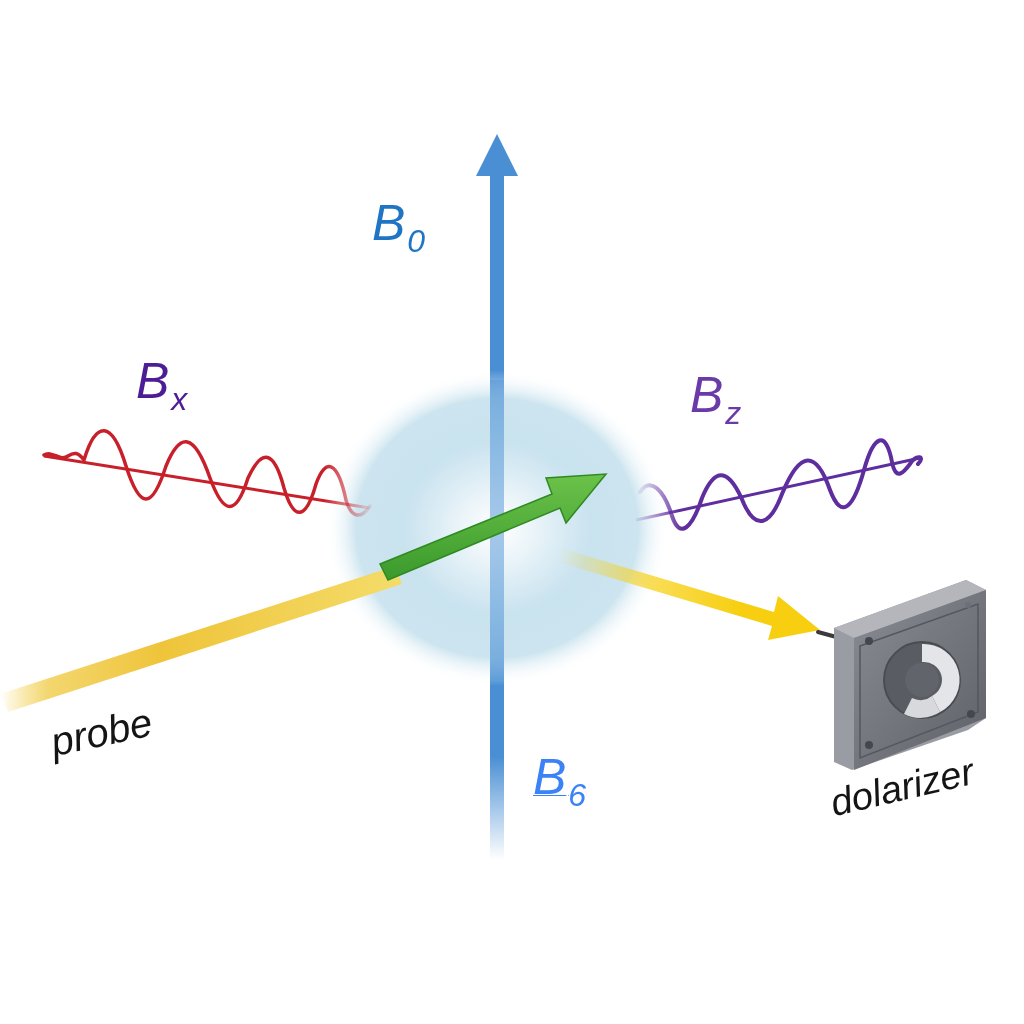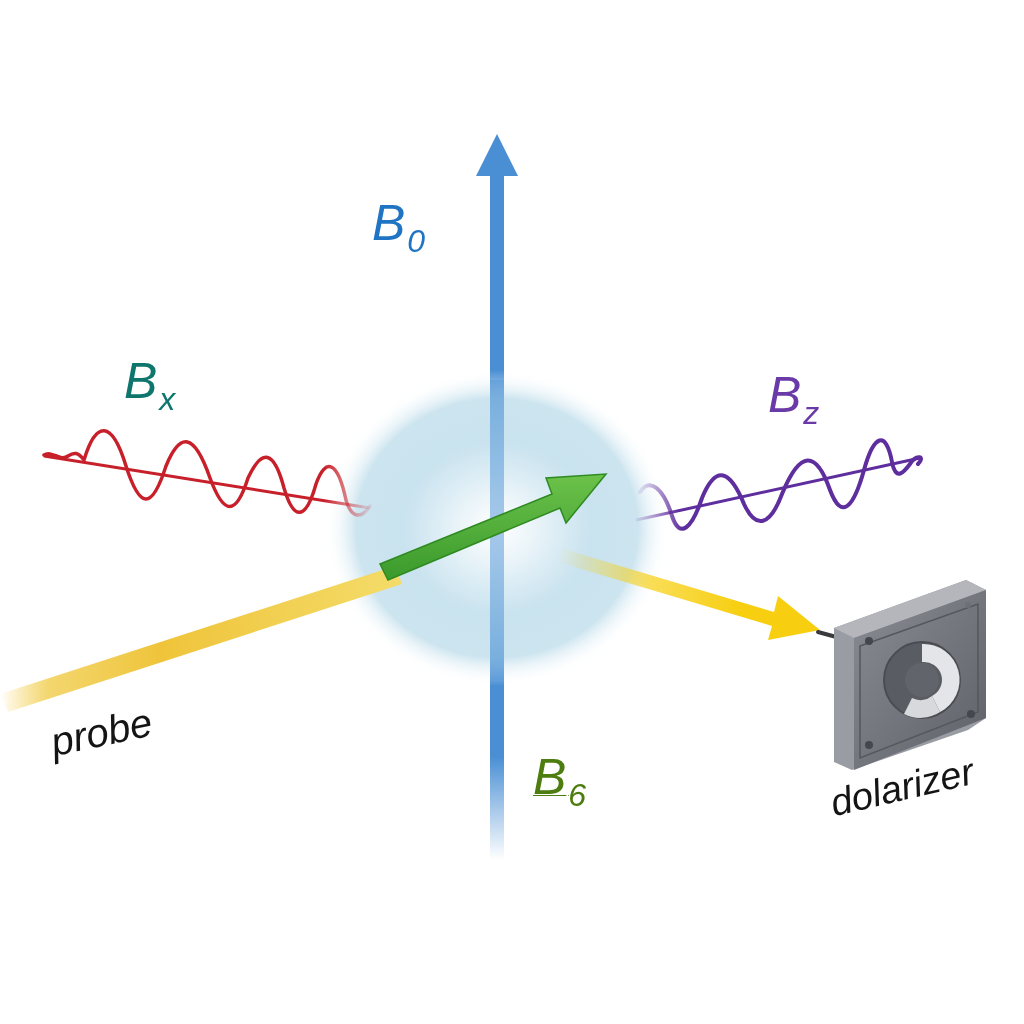--- a/index.html
+++ b/index.html
@@ -10,25 +10,25 @@
     #scene { position: absolute; left: 0; top: 0; width: 1024px; height: 1024px; }
     .label {
       position: absolute; font-style: italic; font-family: "Liberation Sans", sans-serif;
       line-height: 1; white-space: nowrap;
     }
     .label .main { font-size: 50px; font-weight: bold; }
     .label .sub { font-size: 32px; font-weight: bold; position: relative; top: 12px; margin-left: 2px; }
     .label.b0 { left: 372px; top: 192px; color: #1f74c4; margin-top: 6px; }
     .label.b0 .main { font-weight: normal; }
     .label.b0 .sub { font-weight: normal; }
-    .label.b6 { left: 533px; top: 752px; color: #4d7c0f; text-decoration: underline; }
+    .label.b6 { left: 533px; top: 752px; color: #3b82f6; text-decoration: underline; }
     .label.b6 .main, .label.b6 .sub { font-weight: normal; }
-    .label.bx { left: 124px; top: 356px; color: #0f766e; }
+    .label.bx { left: 136px; top: 356px; color: #4c1d95; }
     .label.bx .main, .label.bx .sub { font-weight: normal; }
-    .label.bz { left: 768px; top: 370px; color: #6a3aa8; }
+    .label.bz { left: 690px; top: 370px; color: #6a3aa8; }
     .label.bz .main, .label.bz .sub { font-weight: normal; }
     .text-label {
       position: absolute; font-style: italic; color: #141414; font-size: 40px;
       font-family: "Liberation Sans", sans-serif; white-space: nowrap;
     }
     .text-label.probe { left: 56px; top: 720px; transform: rotate(-12deg); transform-origin: left bottom; }
     .text-label.polarizer { left: 836px; top: 782px; transform: rotate(-13deg); transform-origin: left bottom; font-size: 38px; }
   </style>
 </head>
 <body>

